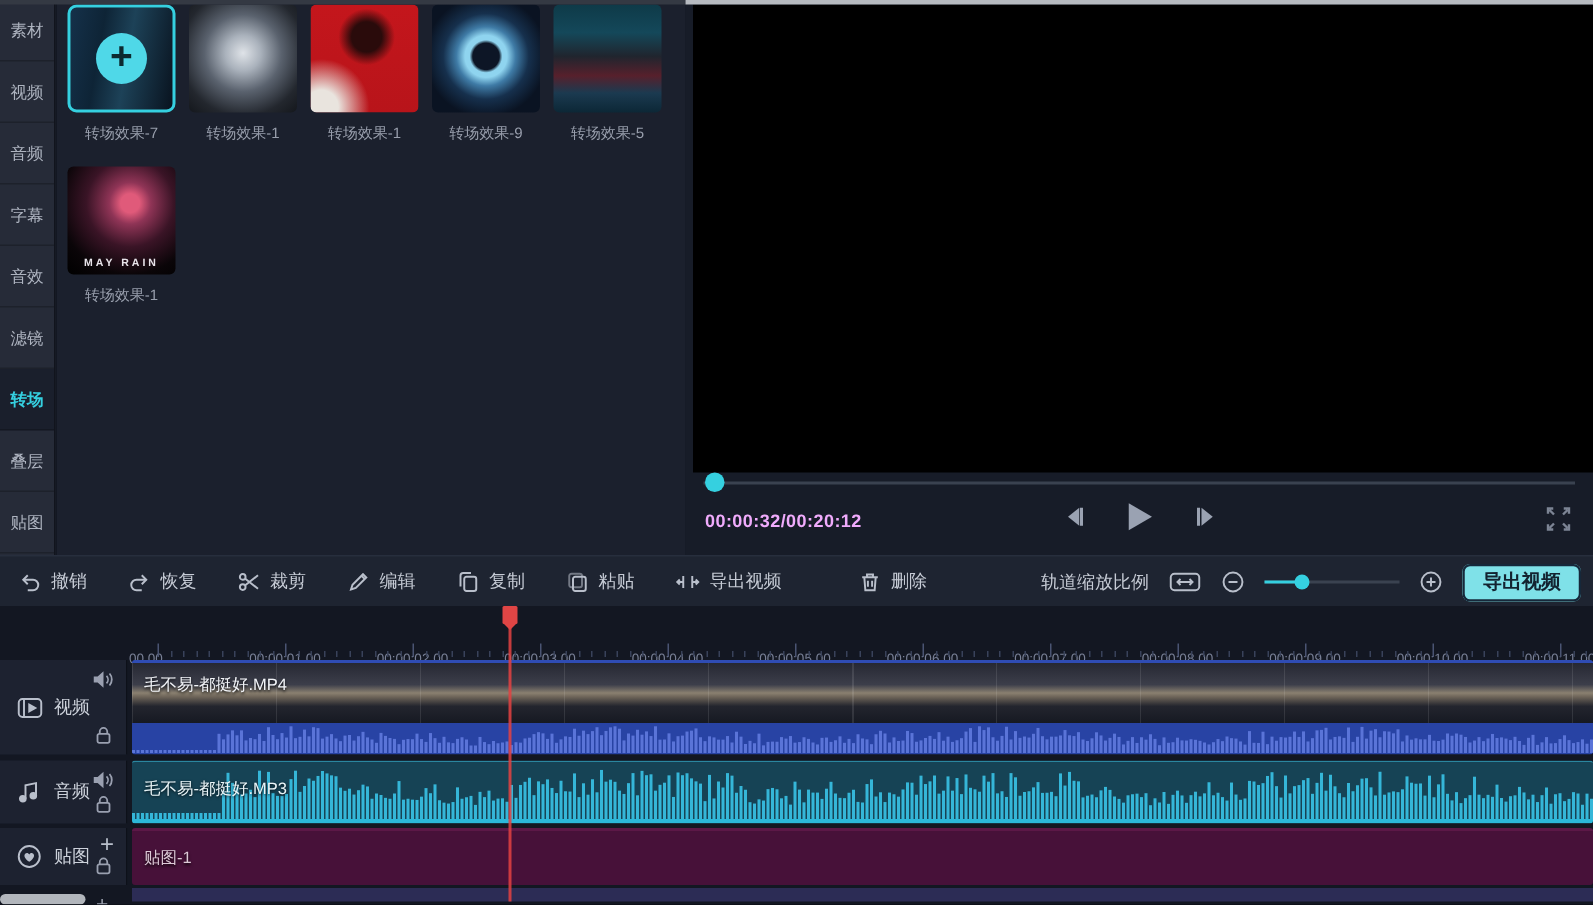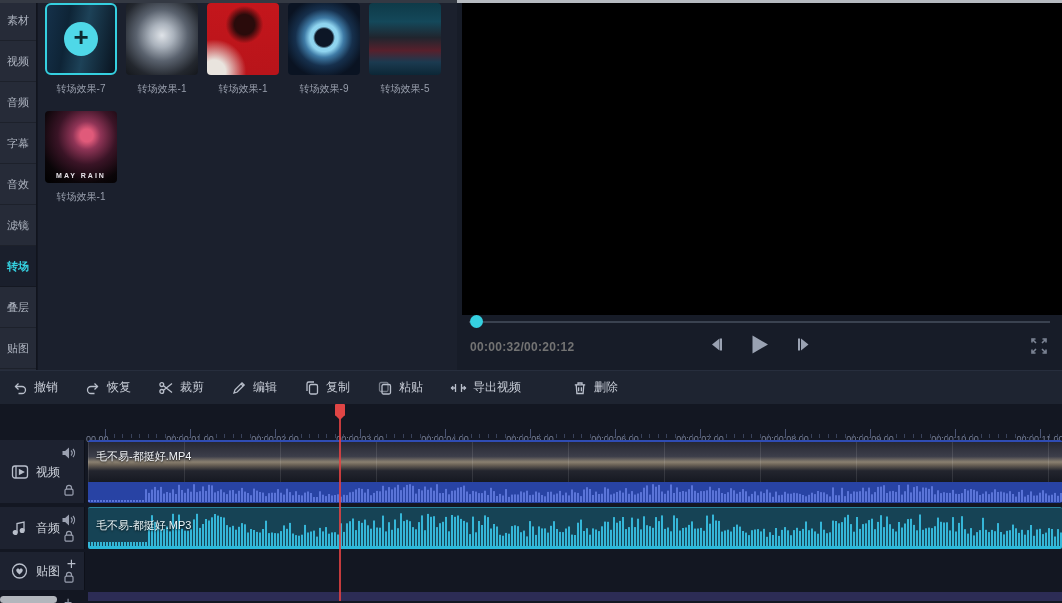--- a/index.html
+++ b/index.html
@@ -29,21 +29,21 @@
   .art3 { background:radial-gradient(circle at 52% 30%,#2a0b0b 0 16%,rgba(42,11,11,0) 30%),radial-gradient(circle at 10% 95%,#e9e4de 0 12%,rgba(233,228,222,0) 34%),linear-gradient(180deg,#c4161c 0%,#b8141a 100%); }
   .art4 { background:radial-gradient(circle at 50% 48%,#0d1626 0 17%,#8fd4ef 21% 27%,#3f7ba6 38%,#16304d 55%,#0a1322 78%); }
   .art5 { background:linear-gradient(180deg,#0e3a48 0%,#14485a 26%,#20252e 48%,#57202c 66%,#1b3a50 82%,#0c2736 100%); }
   .art6 { background:radial-gradient(circle at 58% 34%,#e05a7a 0 10%,#8f3456 22%,#3a1426 46%,#0a0508 75%,#000 100%); }
 
   
   .preview { position:absolute; left:457px; top:0; width:605px; height:370px; background:#171c28; }
   .screen { position:absolute; left:5px; right:0; top:3px; height:312px; background:#000; }
   .seekline { position:absolute; left:12px; right:12px; top:321px; height:2px; background:#3a4250; cursor:pointer; }
   .seekdot { position:absolute; left:13px; top:315px; width:13px; height:13px; border-radius:50%; background:#35d0e0; cursor:pointer; }
-  .timecode { position:absolute; left:13px; top:340px; font-size:12px; font-weight:bold; color:#737373; letter-spacing:.3px; }
+  .timecode { position:absolute; left:13px; top:340px; font-size:12px; font-weight:bold; color:#f0abfc; letter-spacing:.3px; }
   .pv-controls { position:absolute; left:50%; top:334px; transform:translateX(-50%); display:flex; align-items:center; gap:26px; }
   .pv-btn { cursor:pointer; display:flex; align-items:center; }
   .fullscreen { position:absolute; right:14px; top:337px; cursor:pointer; }
 
   
   .toolbar { position:absolute; left:0; top:370px; width:1062px; height:34px; background:#1e2431; border-top:1px solid #272e3d; display:flex; align-items:center; }
   .tb-left { display:flex; align-items:center; gap:27px; padding-left:12px; }
   .tb-btn { display:flex; align-items:center; gap:6px; font-size:12px; color:#c6cbd5; cursor:pointer; white-space:nowrap; }
   .tb-right { position:absolute; right:8px; top:0; height:34px; display:flex; align-items:center; gap:13px; }
   .zoom-label { font-size:12px; color:#c6cbd5; }
@@ -223,20 +223,41 @@
       <div class="tb-btn" style="margin-left:24px;">
         <svg class="ic" width="16" height="16" viewBox="0 0 16 16" fill="none" stroke="#b9bfcb" stroke-width="1.3">
             <path d="M2.8 4.8h10.4 M6 4.8V3h4v1.8"></path>
             <path d="M4.2 4.8l.7 8.7h6.2l.7-8.7"></path>
             <path d="M6.6 7.2v4 M9.4 7.2v4"></path>
           </svg>
         <span>删除</span>
       </div>
     </div>
 
+    <div class="tb-right">
+      <span class="zoom-label">轨道缩放比例</span>
+      <svg class="ic" width="22" height="16" viewBox="0 0 22 16" fill="none" stroke="#b9bfcb" stroke-width="1.3">
+          <rect x="1.5" y="2.5" width="19" height="11" rx="2.5"></rect>
+          <path d="M6 8h10 M8 6 6 8l2 2 M14 6l2 2-2 2"></path>
+        </svg>
+      <svg class="ic" width="16" height="16" viewBox="0 0 16 16" fill="none" stroke="#b9bfcb" stroke-width="1.3">
+          <circle cx="8" cy="8" r="6.3"></circle>
+          <path d="M5 8h6"></path>
+        </svg>
+      <div class="slider">
+        <div class="track"></div>
+        <div class="fill"></div>
+        <div class="thumb"></div>
+      </div>
+      <svg class="ic" width="16" height="16" viewBox="0 0 16 16" fill="none" stroke="#b9bfcb" stroke-width="1.3">
+          <circle cx="8" cy="8" r="6.3"></circle>
+          <path d="M5 8h6 M8 5v6"></path>
+        </svg>
+      <div class="export-btn">导出视频</div>
+    </div>
   </div>
 
   <div class="timeline">
 
     <div class="thead-row" style="top:36px; height:63px;">
       <span class="trk-icon">
         <svg class="ic" width="18" height="18" viewBox="0 0 18 18" fill="none" stroke="#b9bfcb" stroke-width="1.3">
             <rect x="1.5" y="3" width="15" height="12" rx="2.5"></rect>
             <path d="M5 3v12"></path>
             <path d="M8.5 6.8l4 2.2-4 2.2z" fill="#b9bfcb"></path>
@@ -1087,20 +1108,23 @@
             <rect x="954" width="2" y="26.1" height="11.9" fill="#35b6d8"></rect>
             <rect x="957" width="2" y="24.6" height="13.4" fill="#35b6d8"></rect>
             <rect x="960" width="2" y="20.1" height="17.9" fill="#35b6d8"></rect>
             <rect x="963" width="2" y="21.0" height="17.0" fill="#35b6d8"></rect>
             <rect x="966" width="2" y="28.5" height="9.5" fill="#35b6d8"></rect>
             <rect x="969" width="2" y="21.1" height="16.9" fill="#35b6d8"></rect>
             <rect x="972" width="2" y="24.5" height="13.5" fill="#35b6d8"></rect>
           </svg>
         </div>
 
+      <div class="clip-sticker">
+        <div class="clip-label">贴图-1</div>
+      </div>
 
       <div class="extra-strip"></div>
 
       <div class="playhead-line"></div>
       <div class="playhead-handle"></div>
     </div>
   </div>
 </div>
 
 </body></html>

